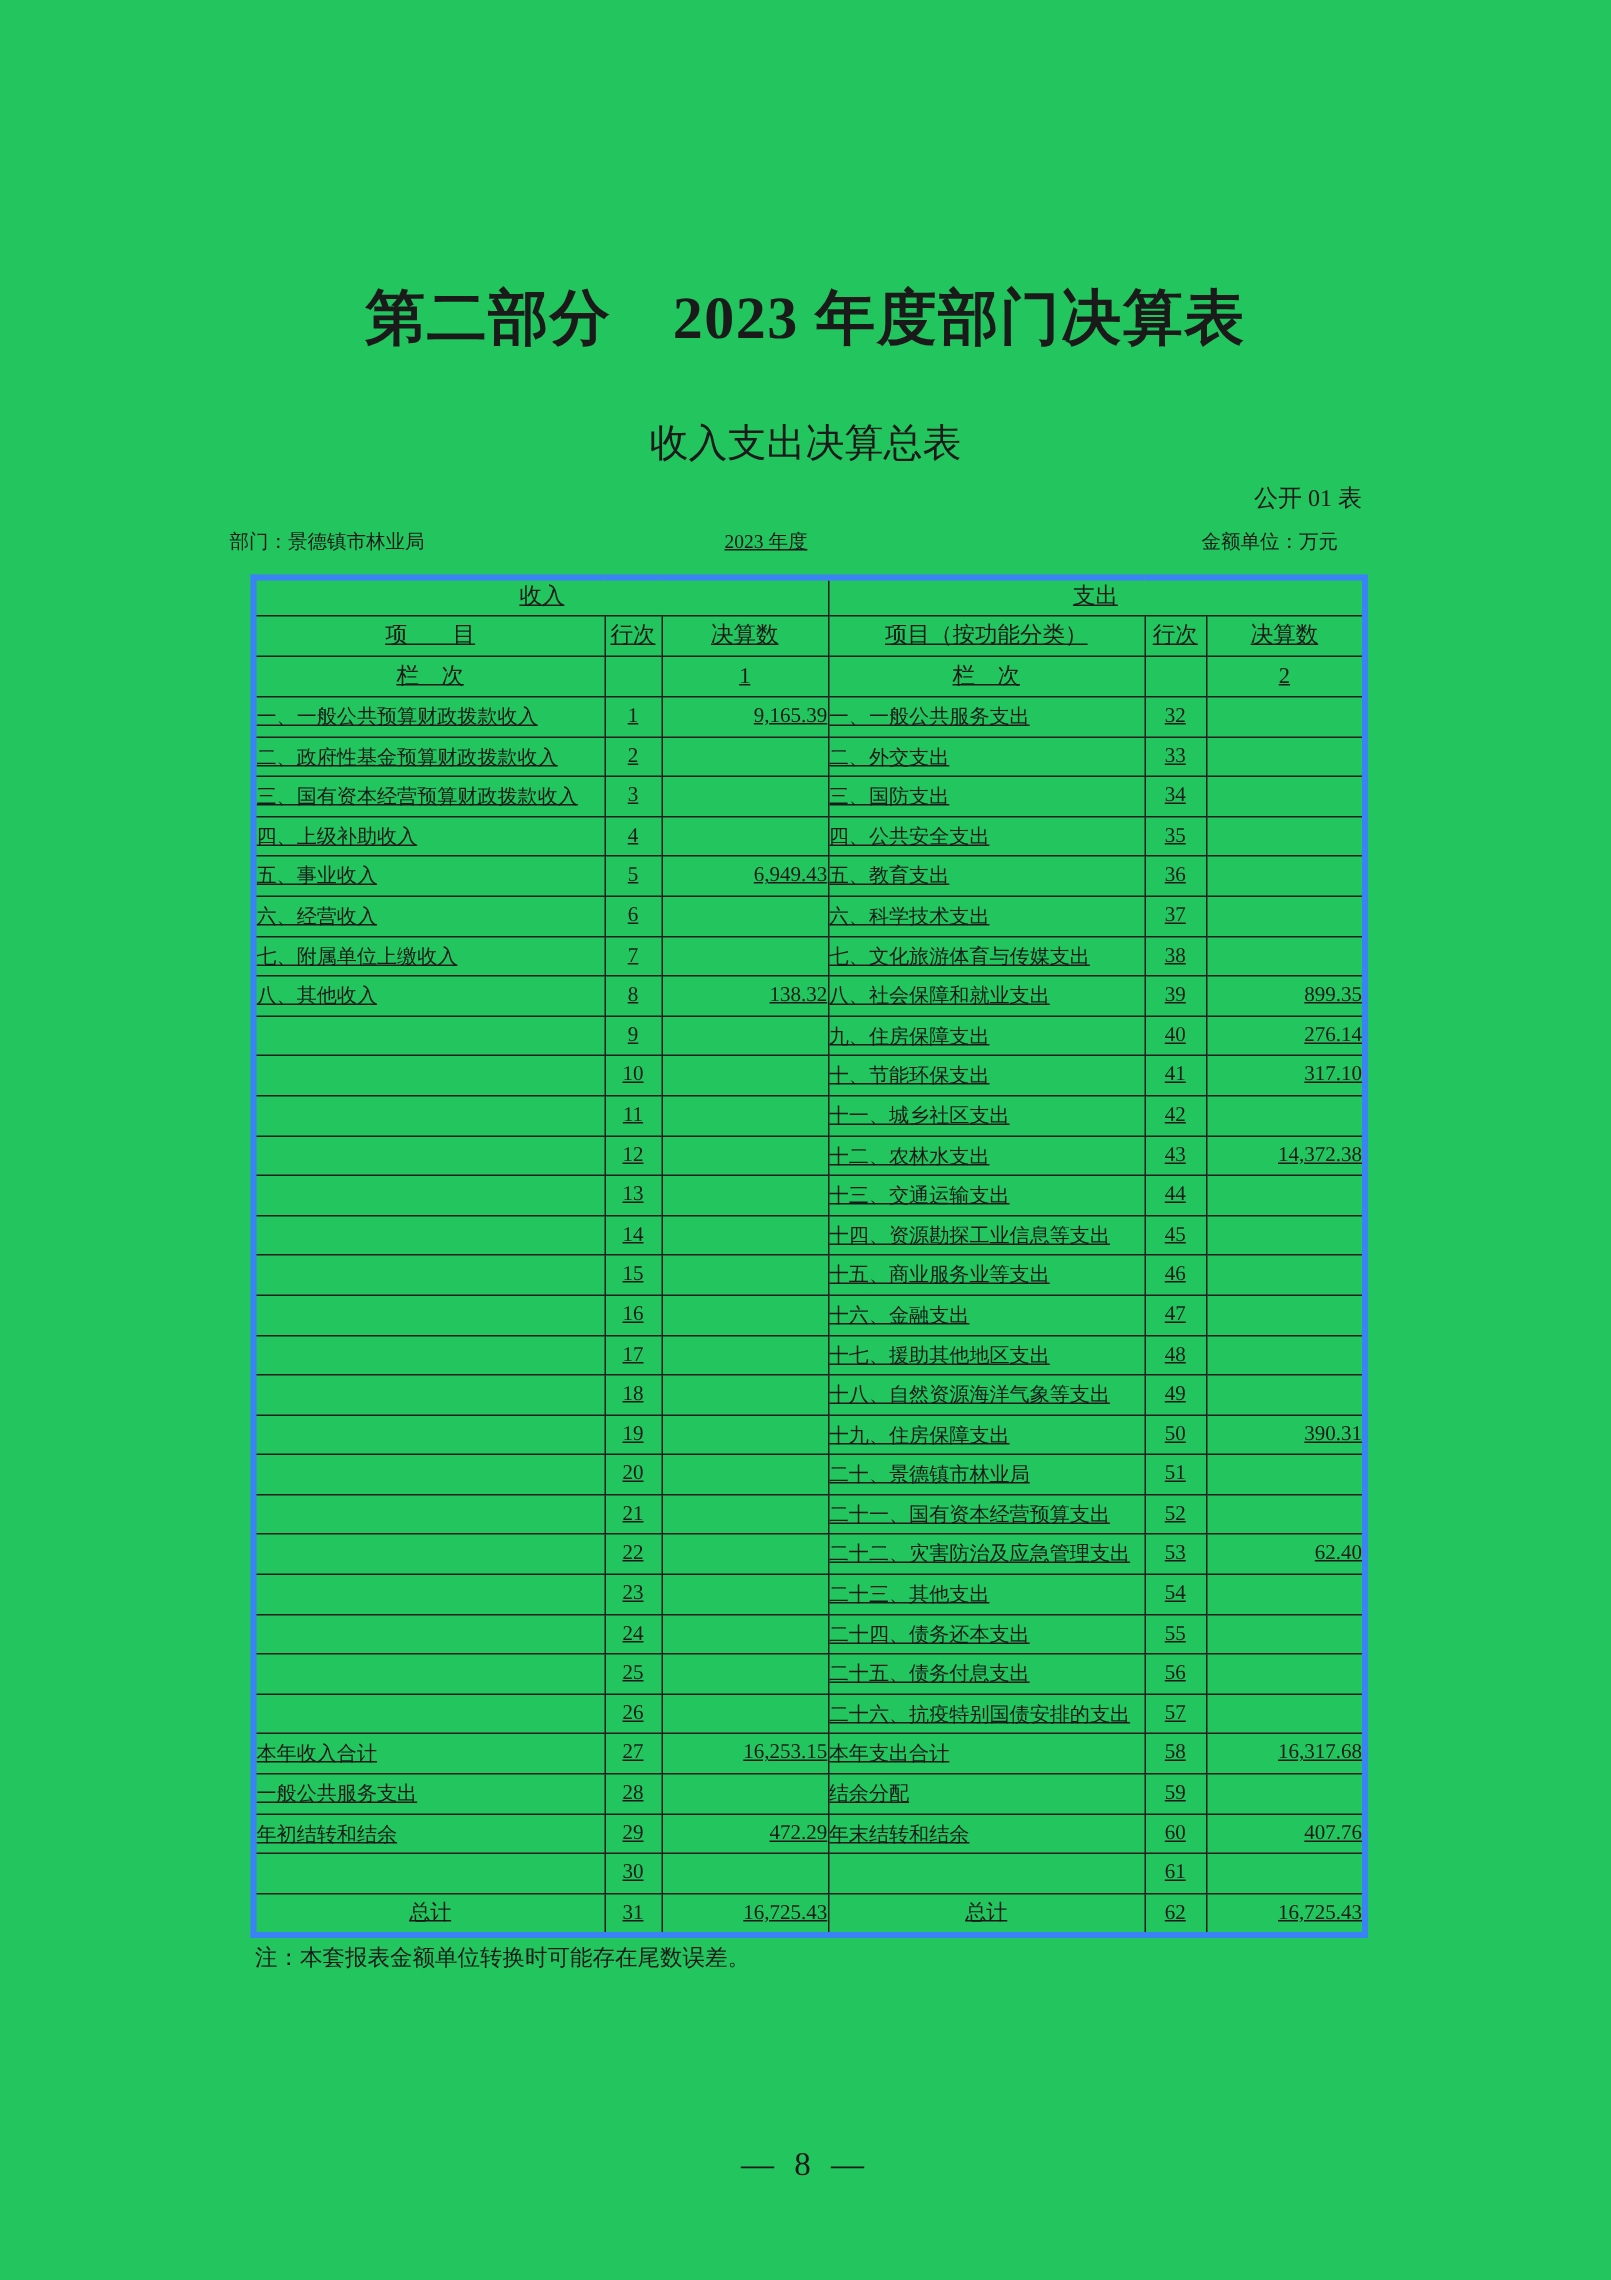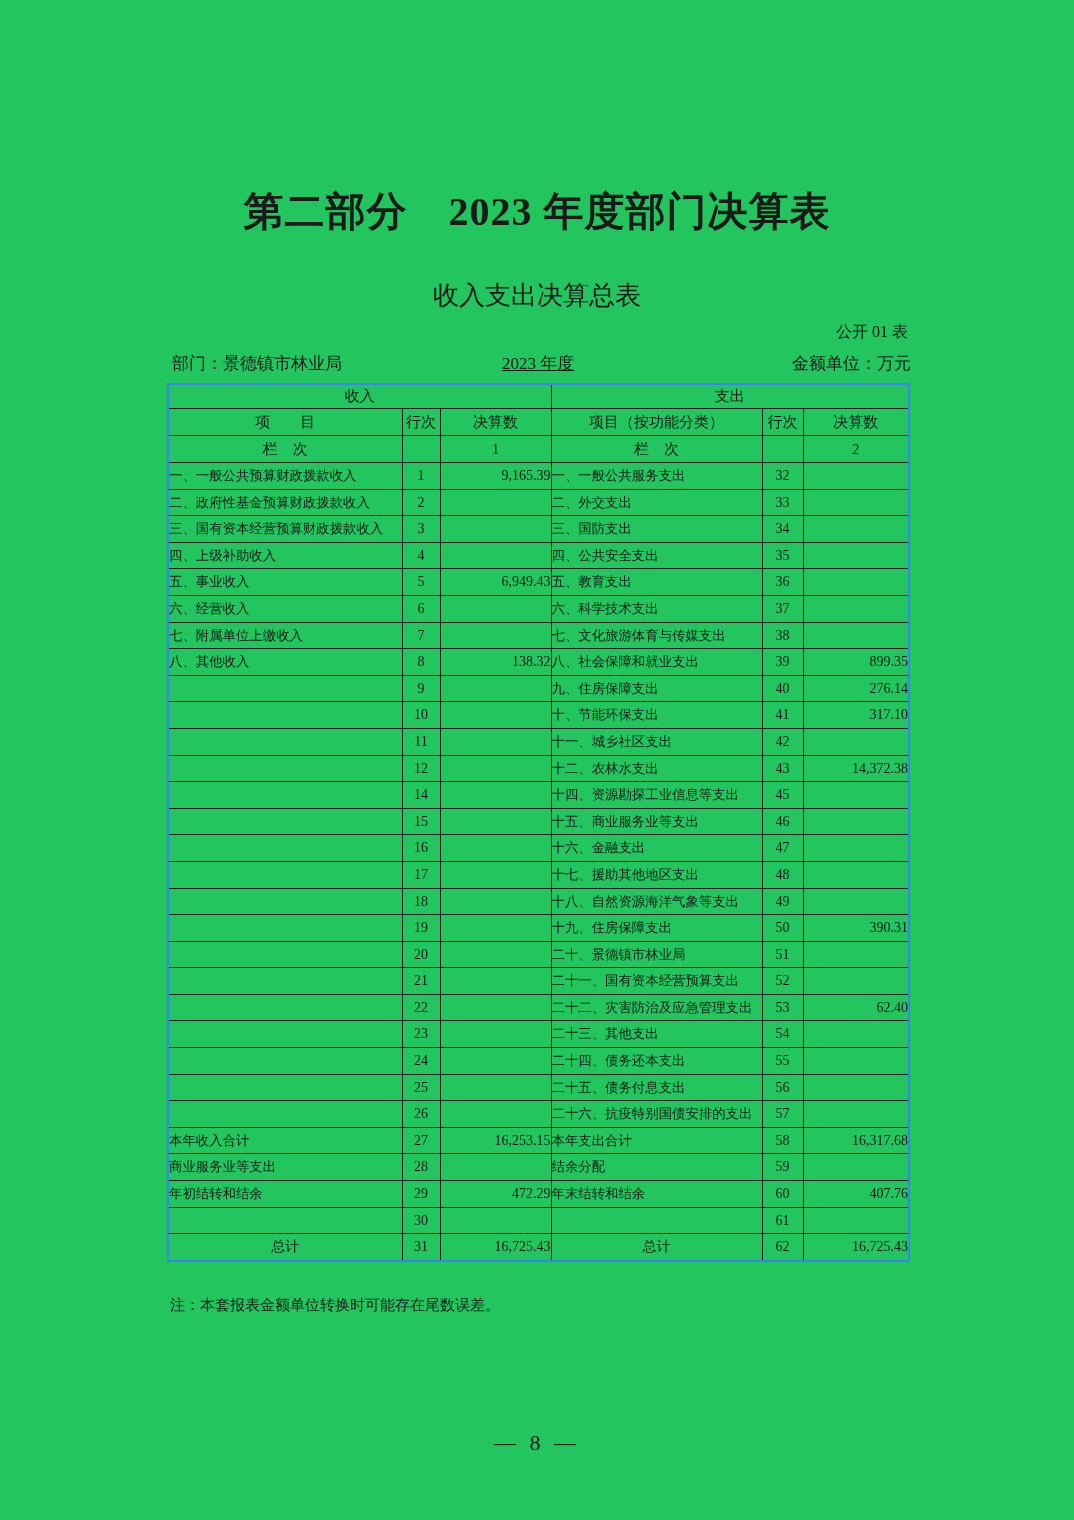--- a/index.html
+++ b/index.html
@@ -17,32 +17,33 @@
   }
   .sub-title{
     position:absolute;top:278px;left:0;width:1074px;
     text-align:center;font-size:26px;font-weight:normal;
   }
   .table-code{
     position:absolute;top:322px;left:167px;width:741px;
     text-align:right;font-size:16px;
   }
   .info-row{
-    position:absolute;top:352px;left:170px;width:741px;height:24px;
-    font-size:17px;
+    position:absolute;top:352px;left:151px;width:741px;height:24px;
+    font-size:13px;
   }
   .info-dept{position:absolute;left:2px;top:0;}
   .info-year{position:absolute;left:332px;top:0;text-decoration:underline;}
   .info-unit{position:absolute;right:0;top:0;}
 
   table.budget{
     position:absolute;top:383px;left:167px;width:741px;
     border-collapse:collapse;table-layout:fixed;
     font-size:14px;
-    border:2px solid #3b82f6;
+    border:4px solid #3b82f6;
+    text-decoration:underline;
   }
   table.budget th, table.budget td{
     border:1px solid #1f1f1f;
     padding:0;
     font-weight:normal;
     white-space:nowrap;
     overflow:hidden;
     height:25.6px;
     line-height:25.6px;
   }
@@ -205,20 +206,28 @@
         <tr>
           <td class="c-item"></td>
           <td class="c-rowno">12</td>
           <td class="c-val"></td>
           <td class="c-item">十二、农林水支出</td>
           <td class="c-rowno">43</td>
           <td class="c-val">14,372.38</td>
         </tr>
         <tr>
           <td class="c-item"></td>
+          <td class="c-rowno">13</td>
+          <td class="c-val"></td>
+          <td class="c-item">十三、交通运输支出</td>
+          <td class="c-rowno">44</td>
+          <td class="c-val"></td>
+        </tr>
+        <tr>
+          <td class="c-item"></td>
           <td class="c-rowno">14</td>
           <td class="c-val"></td>
           <td class="c-item">十四、资源勘探工业信息等支出</td>
           <td class="c-rowno">45</td>
           <td class="c-val"></td>
         </tr>
         <tr>
           <td class="c-item"></td>
           <td class="c-rowno">15</td>
           <td class="c-val"></td>
@@ -316,21 +325,21 @@
         </tr>
         <tr>
           <td class="c-item">本年收入合计</td>
           <td class="c-rowno">27</td>
           <td class="c-val">16,253.15</td>
           <td class="c-item">本年支出合计</td>
           <td class="c-rowno">58</td>
           <td class="c-val">16,317.68</td>
         </tr>
         <tr>
-          <td class="c-item c-indent">商业服务业等支出</td>
+          <td class="c-item c-indent">一般公共服务支出</td>
           <td class="c-rowno">28</td>
           <td class="c-val"></td>
           <td class="c-item c-indent">结余分配</td>
           <td class="c-rowno">59</td>
           <td class="c-val"></td>
         </tr>
         <tr>
           <td class="c-item c-indent">年初结转和结余</td>
           <td class="c-rowno">29</td>
           <td class="c-val">472.29</td>

